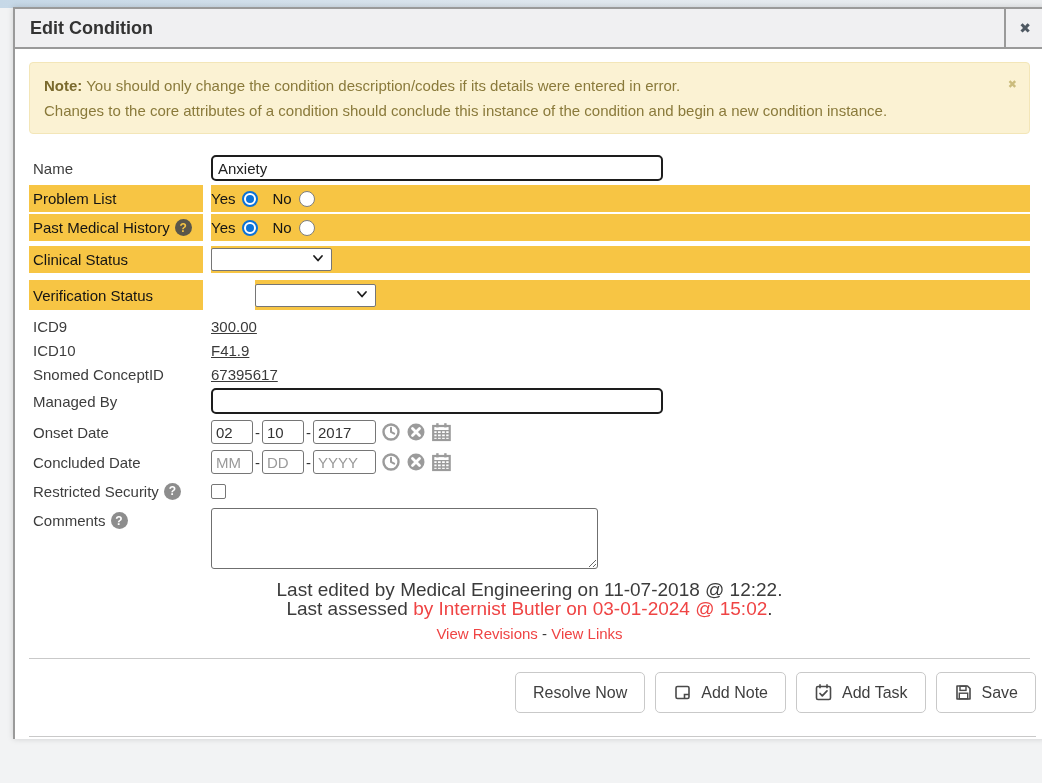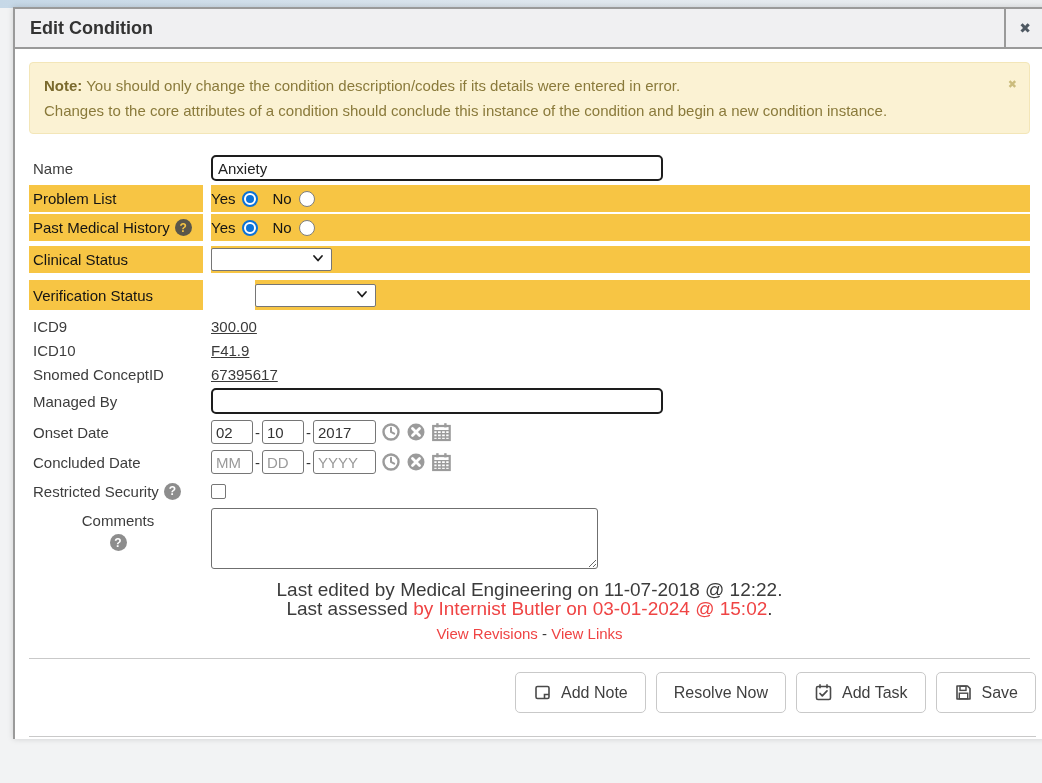--- a/index.html
+++ b/index.html
@@ -265,21 +265,21 @@
             <span>?</span>
           </span>
       </div>
       <div class="gap"></div>
       <div class="val">
           <span class="checkbox"></span>
         </div>
     </div>
 
     <div class="frow mt6" style="align-items:flex-start;">
-      <div class="lbl" style="align-self:flex-start; padding-top:4px;flex-direction:column;">
+      <div class="lbl" style="align-self:flex-start; padding-top:4px;">
         <span>Comments</span>
         <span class="help">
             <span>?</span>
           </span>
       </div>
       <div class="gap"></div>
       <div class="val" style="align-items:flex-start;">
         <textarea class="comments-area" style=""></textarea>
       </div>
     </div>
@@ -291,31 +291,31 @@
   </div>
   <div class="links-line">
     <a class="vlink">View Revisions</a>
     <span>-</span>
     <a class="vlink">View Links</a>
   </div>
 
   <hr class="divider">
 
   <div class="btn-row">
+    <button class="btn">
+      <span>Resolve Now</span>
+    </button>
     <button class="btn">
       <span>
         <svg width="19" height="19" viewBox="0 0 19 19">
             <rect x="3" y="3.5" width="13" height="12" rx="1.5" fill="none" stroke="#4a4a4a" stroke-width="1.6"></rect>
             <path d="M11.5 15.5 V11.5 H16" fill="none" stroke="#4a4a4a" stroke-width="1.6"></path>
           </svg>
       </span>
       <span>Add Note</span>
-    </button>
-    <button class="btn">
-      <span>Resolve Now</span>
     </button>
     <button class="btn">
       <span>
         <svg width="19" height="19" viewBox="0 0 19 19">
             <rect x="2.5" y="3.5" width="14" height="13" rx="1.5" fill="none" stroke="#4a4a4a" stroke-width="1.6"></rect>
             <line x1="6" y1="1.2" x2="6" y2="5.2" stroke="#4a4a4a" stroke-width="1.6"></line>
             <line x1="13" y1="1.2" x2="13" y2="5.2" stroke="#4a4a4a" stroke-width="1.6"></line>
             <polyline points="6,10.5 8.3,12.8 13,7.8" fill="none" stroke="#4a4a4a" stroke-width="1.7" stroke-linecap="round" stroke-linejoin="round"></polyline>
           </svg>
       </span>

